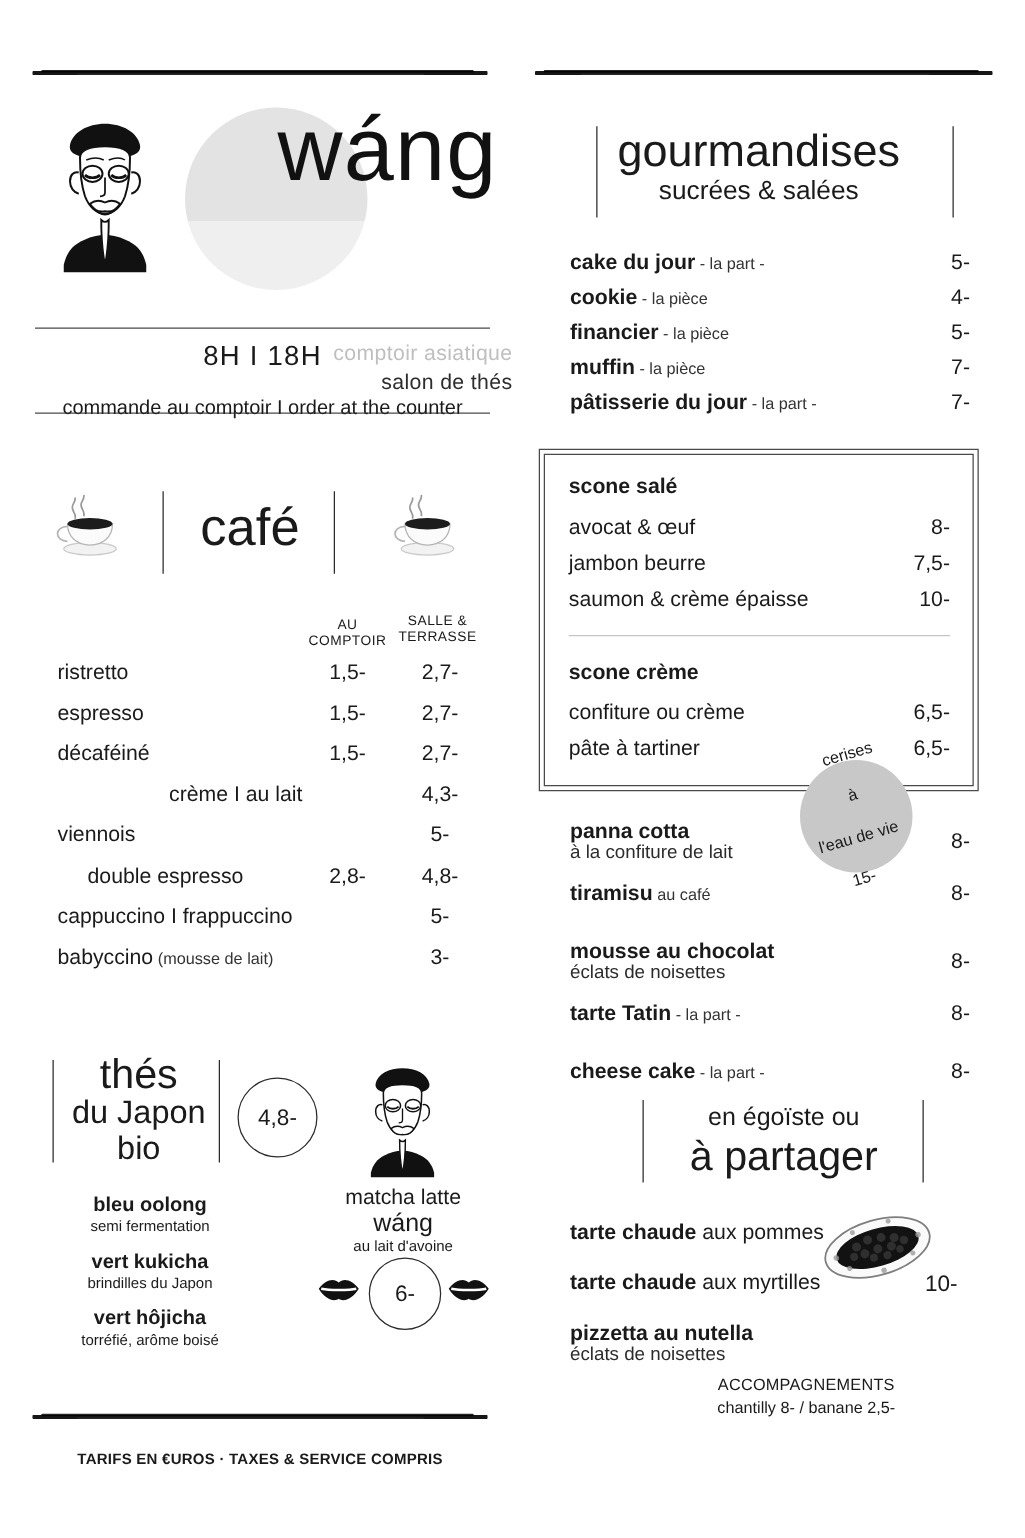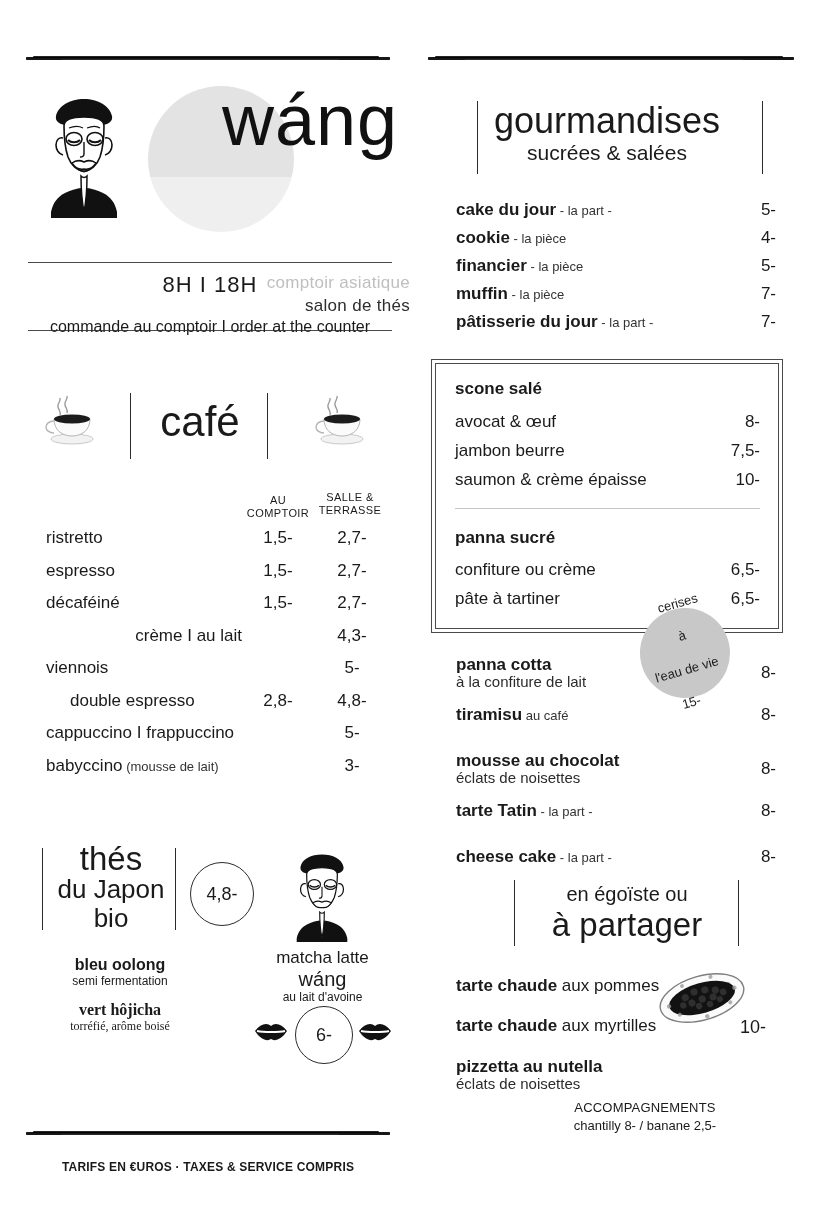--- a/index.html
+++ b/index.html
@@ -212,21 +212,25 @@
     </div>
     <div class="circ" style="left:190px;top:862px;width:62px;height:62px;font-size:18px;">
       <span>4,8-</span>
     </div>
 
     <div id="thes-list" style="position:absolute;left:30px;top:955px;width:180px;text-align:center;">
         <div style="margin-bottom:11px;">
           <div style="font-size:16px;font-weight:600;line-height:1.2;">bleu oolong</div>
           <div style="font-size:12px;font-weight:400;line-height:1.25;">semi fermentation</div>
         </div>
-        <div style="margin-bottom:25px;font-family:Liberation Serif, serif;">
+        <div style="margin-bottom:11px;">
+          <div style="font-size:16px;font-weight:600;line-height:1.2;">vert kukicha</div>
+          <div style="font-size:12px;font-weight:400;line-height:1.25;">brindilles du Japon</div>
+        </div>
+        <div style="margin-bottom:25px;">
           <div style="font-size:16px;font-weight:600;line-height:1.2;">vert hôjicha</div>
           <div style="font-size:12px;font-weight:400;line-height:1.25;">torréfié, arôme boisé</div>
         </div>
       </div>
 
     <svg style="position:absolute;left:288px;top:850px;width:68px;height:92px;" viewBox="0 0 84 120">
       <g fill="#111">
         <path d="M14 22c2-10 14-16 28-16s26 6 28 16c1 5-3 8-9 9-7 1-12-2-19-2s-12 3-19 2c-6-1-10-4-9-9z"></path>
         <path d="M42 92c-7 0-13 2-19 5-8 4-12 10-14 18v5h66v-5c-2-8-6-14-14-18-6-3-12-5-19-5z"></path>
       </g>
@@ -303,21 +307,21 @@
         <div class="row" style="height:29px;">
           <div class="nm" style="font-size:17px;font-weight:400;">jambon beurre</div>
           <div class="pr" style="width:56px;font-size:17px;">7,5-</div>
         </div>
         <div class="row" style="height:29px;">
           <div class="nm" style="font-size:17px;font-weight:400;">saumon &amp; crème épaisse</div>
           <div class="pr" style="width:56px;font-size:17px;">10-</div>
         </div>
       </div>
     <div class="thin-sep" style="left:45px;top:508px;width:305px;"></div>
-    <div style="position:absolute;left:45px;top:528px;font-size:17px;font-weight:700;">panna sucré</div>
+    <div style="position:absolute;left:45px;top:528px;font-size:17px;font-weight:700;">scone crème</div>
     <div class="rows" id="scone-sucre-rows" style="left:45px;top:560px;width:305px;">
         <div class="row" style="height:29px;">
           <div class="nm" style="font-size:17px;font-weight:400;">confiture ou crème</div>
           <div class="pr" style="width:56px;font-size:17px;">6,5-</div>
         </div>
         <div class="row" style="height:29px;">
           <div class="nm" style="font-size:17px;font-weight:400;">pâte à tartiner</div>
           <div class="pr" style="width:56px;font-size:17px;">6,5-</div>
         </div>
       </div>

